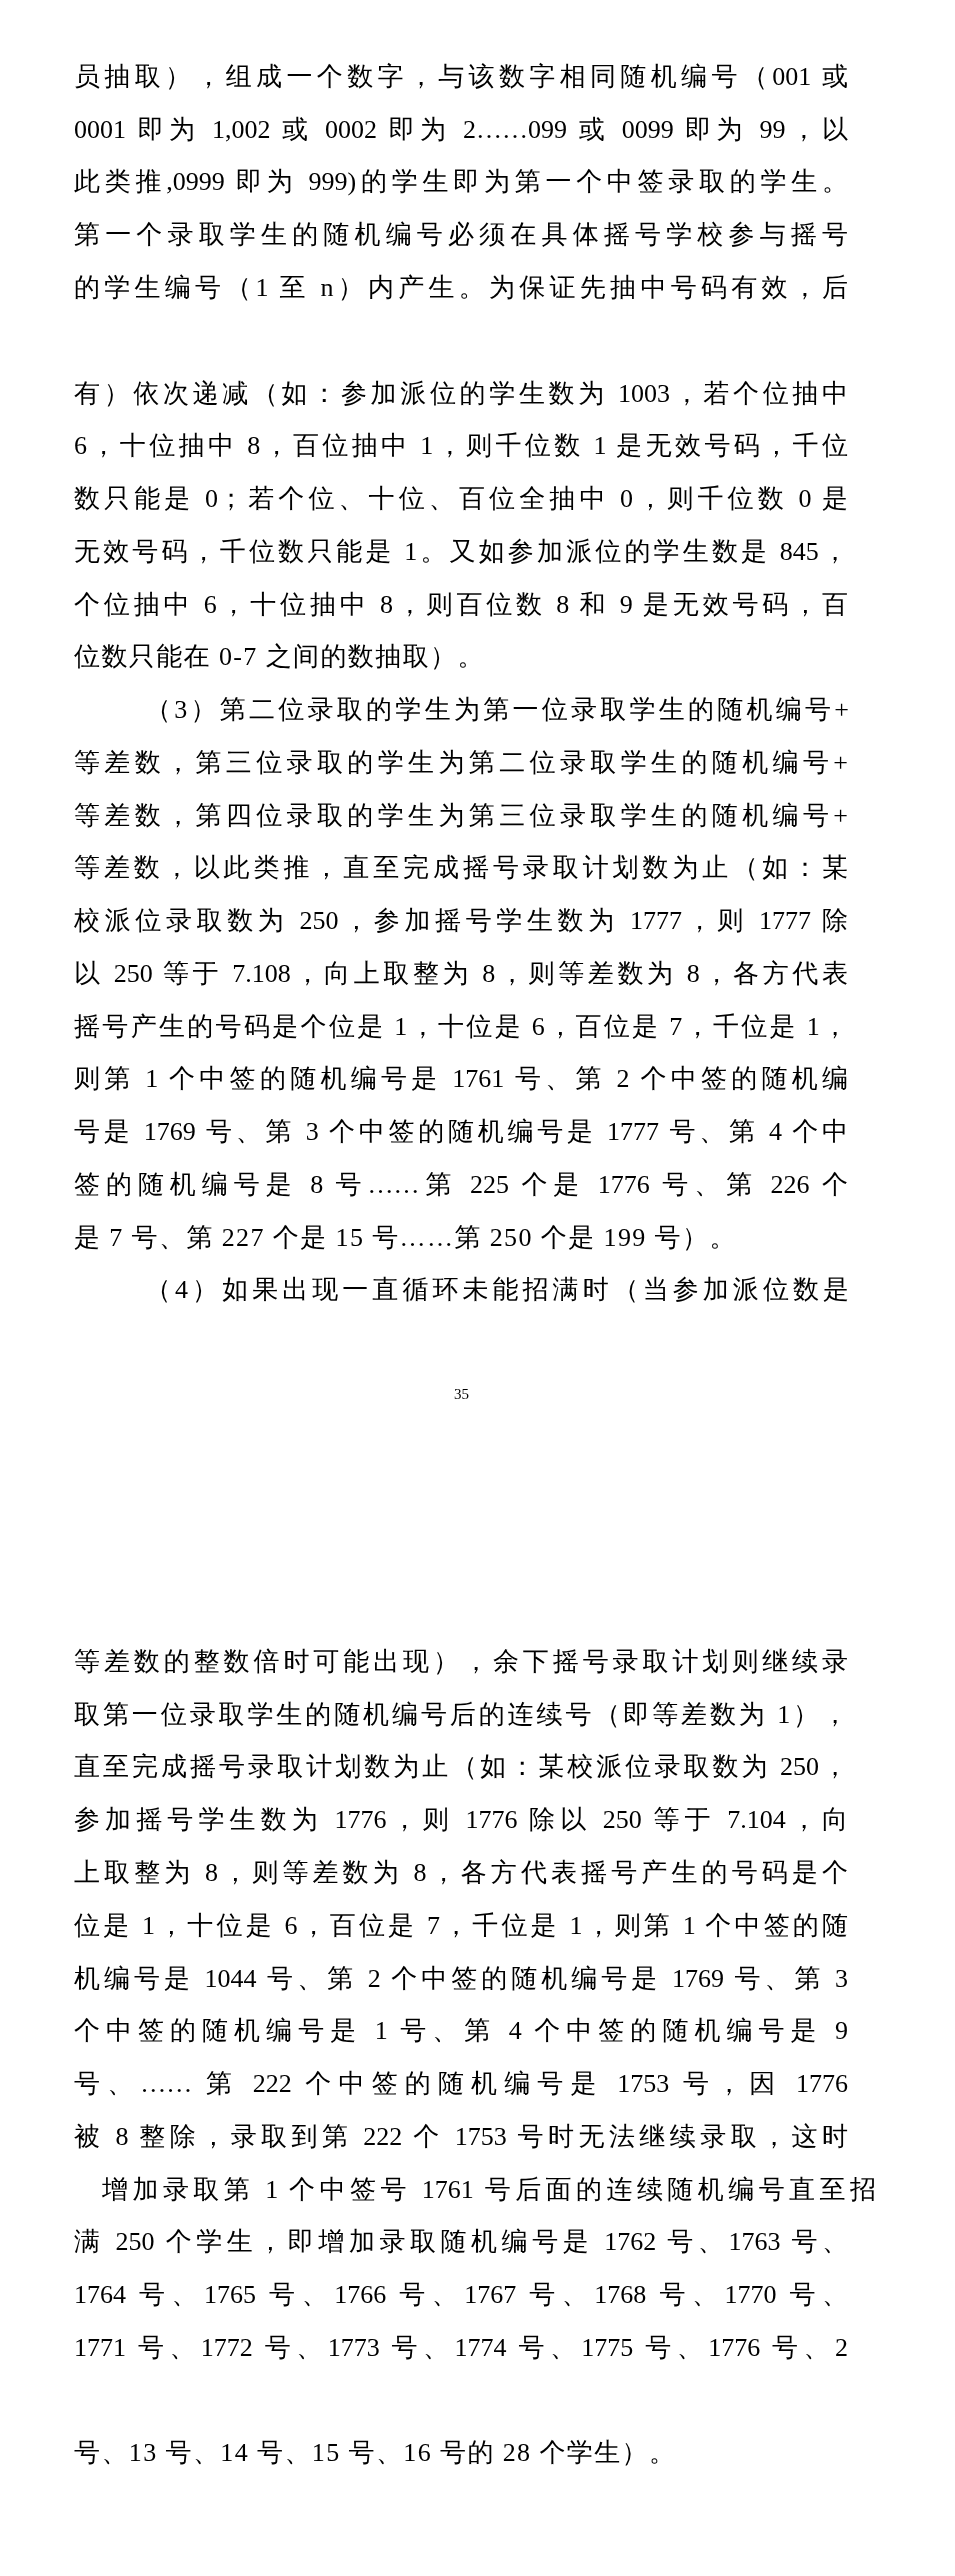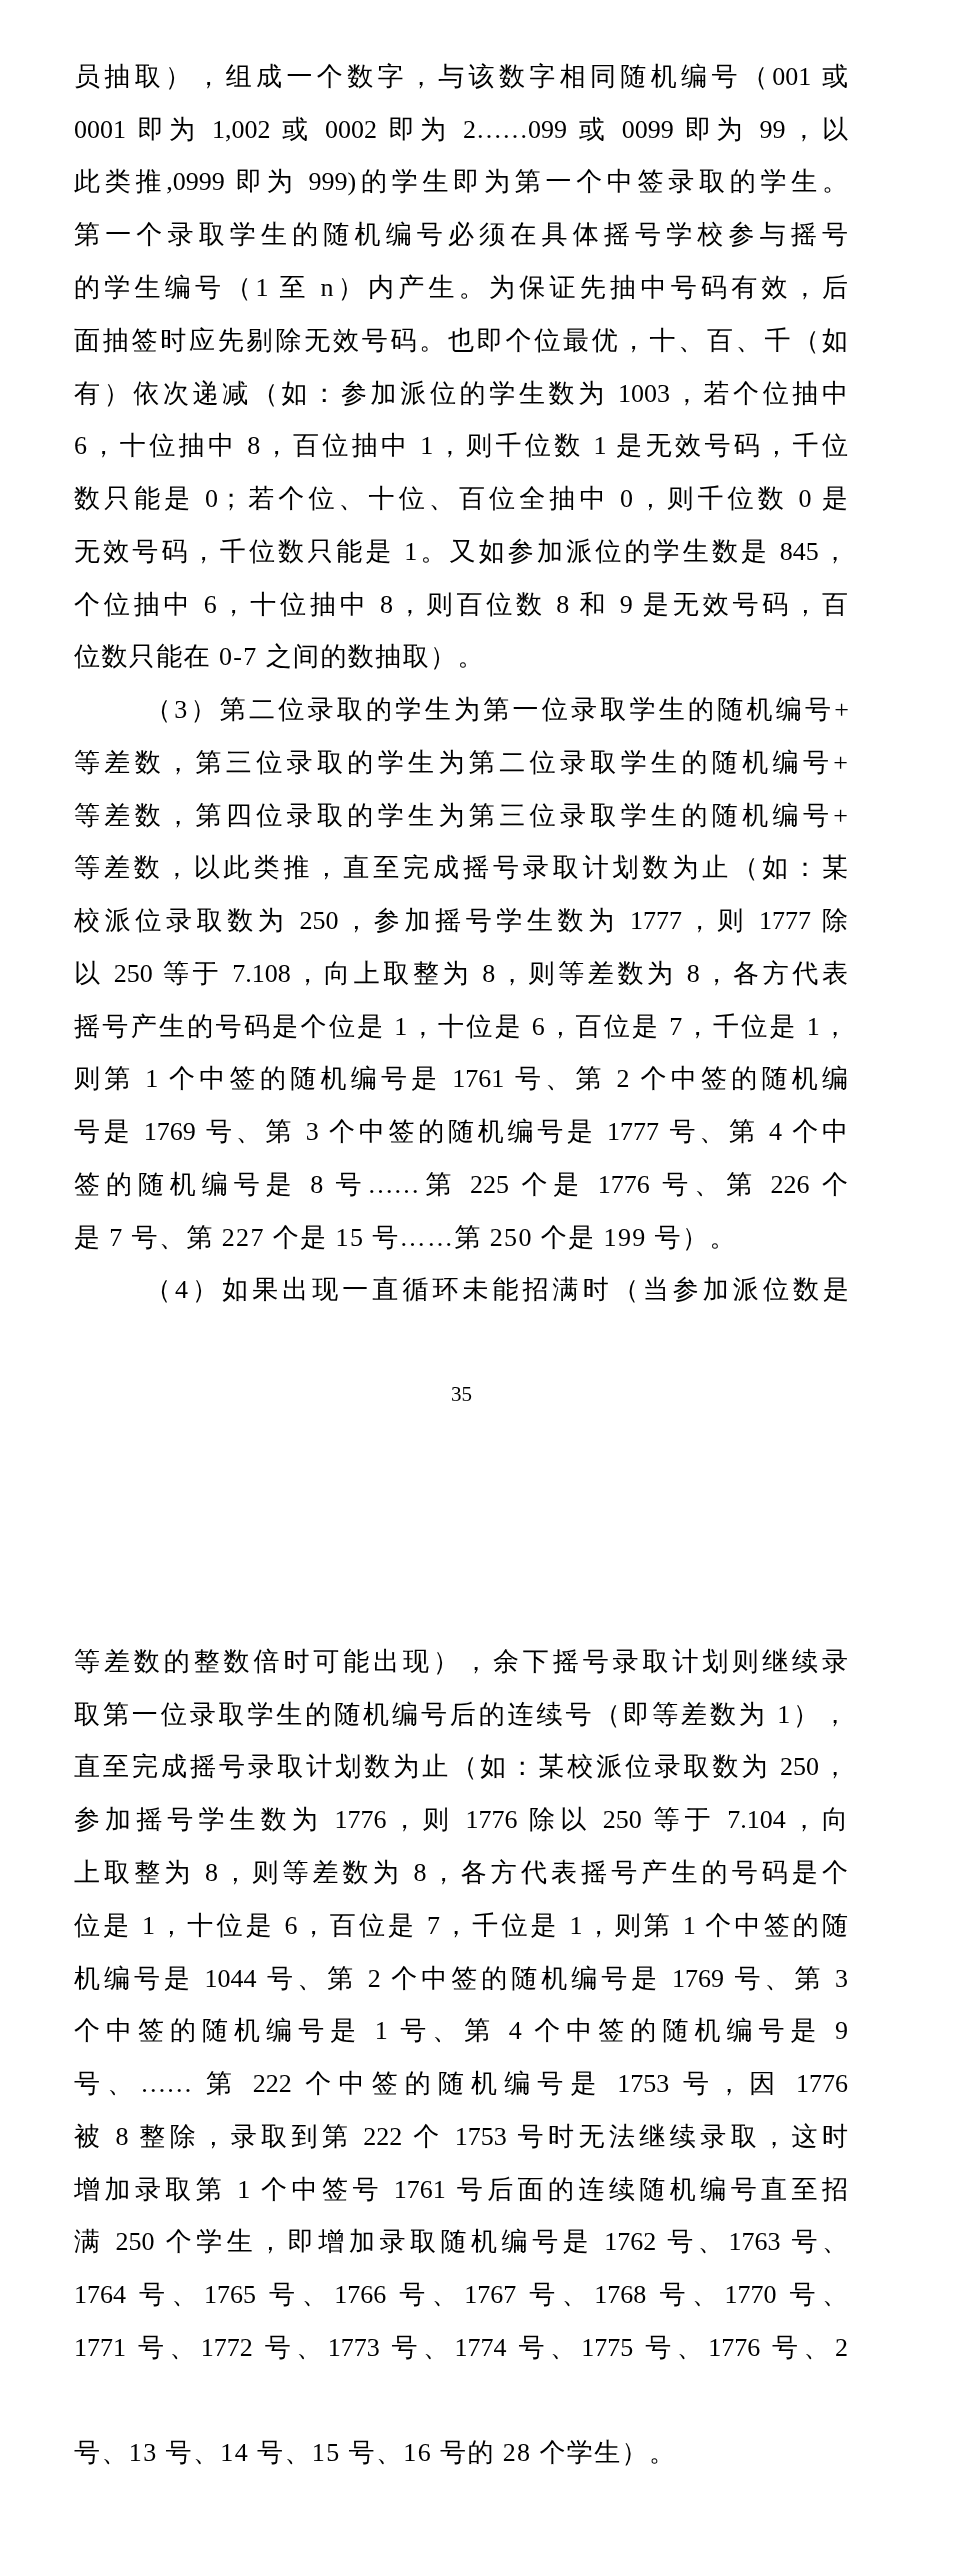--- a/index.html
+++ b/index.html
@@ -40,35 +40,34 @@
       text-align: left;
       text-align-last: left;
       letter-spacing: 1.4px;
     }
     .page-number {
       position: absolute;
       top: 1385px;
       left: 426px;
       width: 71px;
       text-align: center;
-      font-size: 21px;
+      font-size: 15px;
       line-height: 18.4px;
       font-family: "Liberation Serif", serif;
     }
   </style>
 </head>
 <body>
 
 <div class="page" style="top:0;height:1525px;">
   <div class="line" style="top:61px;">员抽取），组成一个数字，与该数字相同随机编号（001 或</div>
   <div class="line" style="top:114px;">0001 即为 1,002 或 0002 即为 2……099 或 0099 即为 99，以</div>
   <div class="line" style="top:166px;">此类推,0999 即为 999)的学生即为第一个中签录取的学生。</div>
   <div class="line" style="top:219px;">第一个录取学生的随机编号必须在具体摇号学校参与摇号</div>
   <div class="line" style="top:272px;">的学生编号（1 至 n）内产生。为保证先抽中号码有效，后</div>
-  <div class="line" style="top:325px;">面抽签时应先剔除无效号码。也即个位最优，十、百、千（如</div>
   <div class="line" style="top:378px;">有）依次递减（如：参加派位的学生数为 1003，若个位抽中</div>
   <div class="line" style="top:430px;">6，十位抽中 8，百位抽中 1，则千位数 1 是无效号码，千位</div>
   <div class="line" style="top:483px;">数只能是 0；若个位、十位、百位全抽中 0，则千位数 0 是</div>
   <div class="line" style="top:536px;">无效号码，千位数只能是 1。又如参加派位的学生数是 845，</div>
   <div class="line" style="top:589px;">个位抽中 6，十位抽中 8，则百位数 8 和 9 是无效号码，百</div>
   <div class="line last" style="top:641px;">位数只能在 0-7 之间的数抽取）。</div>
   <div class="line indent" style="top:694px;">（3）第二位录取的学生为第一位录取学生的随机编号+</div>
   <div class="line" style="top:747px;">等差数，第三位录取的学生为第二位录取学生的随机编号+</div>
   <div class="line" style="top:800px;">等差数，第四位录取的学生为第三位录取学生的随机编号+</div>
   <div class="line" style="top:852px;">等差数，以此类推，直至完成摇号录取计划数为止（如：某</div>
@@ -88,19 +87,19 @@
   <div class="line" style="top:1646px;">等差数的整数倍时可能出现），余下摇号录取计划则继续录</div>
   <div class="line" style="top:1699px;">取第一位录取学生的随机编号后的连续号（即等差数为 1），</div>
   <div class="line" style="top:1751px;">直至完成摇号录取计划数为止（如：某校派位录取数为 250，</div>
   <div class="line" style="top:1804px;">参加摇号学生数为 1776，则 1776 除以 250 等于 7.104，向</div>
   <div class="line" style="top:1857px;">上取整为 8，则等差数为 8，各方代表摇号产生的号码是个</div>
   <div class="line" style="top:1910px;">位是 1，十位是 6，百位是 7，千位是 1，则第 1 个中签的随</div>
   <div class="line" style="top:1963px;">机编号是 1044 号、第 2 个中签的随机编号是 1769 号、第 3</div>
   <div class="line" style="top:2015px;">个中签的随机编号是 1 号、第 4 个中签的随机编号是 9</div>
   <div class="line" style="top:2068px;">号、…… 第 222 个中签的随机编号是 1753 号，因 1776</div>
   <div class="line" style="top:2121px;">被 8 整除，录取到第 222 个 1753 号时无法继续录取，这时</div>
-  <div class="line" style="top:2174px;">增加录取第 1 个中签号 1761 号后面的连续随机编号直至招</div>
+  <div class="line" style="top:2174px;margin-left:28px;">增加录取第 1 个中签号 1761 号后面的连续随机编号直至招</div>
   <div class="line" style="top:2226px;">满 250 个学生，即增加录取随机编号是 1762 号、1763 号、</div>
   <div class="line" style="top:2279px;">1764 号、1765 号、1766 号、1767 号、1768 号、1770 号、</div>
   <div class="line" style="top:2332px;">1771 号、1772 号、1773 号、1774 号、1775 号、1776 号、2</div>
   <div class="line last" style="top:2437px;">号、13 号、14 号、15 号、16 号的 28 个学生）。</div>
 </div>
 
 
 </body></html>

